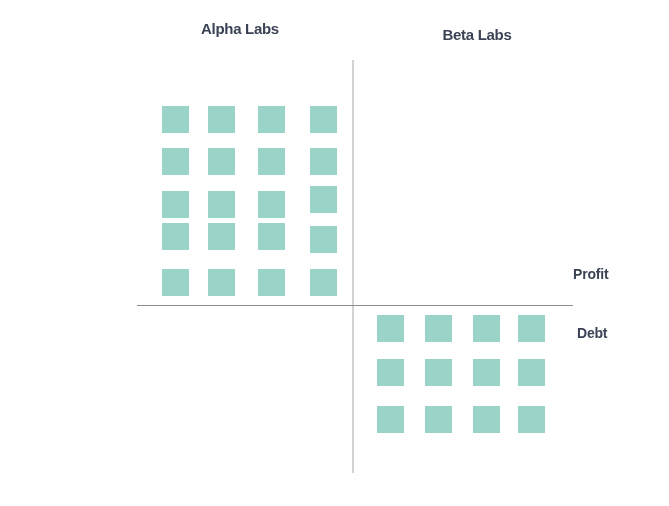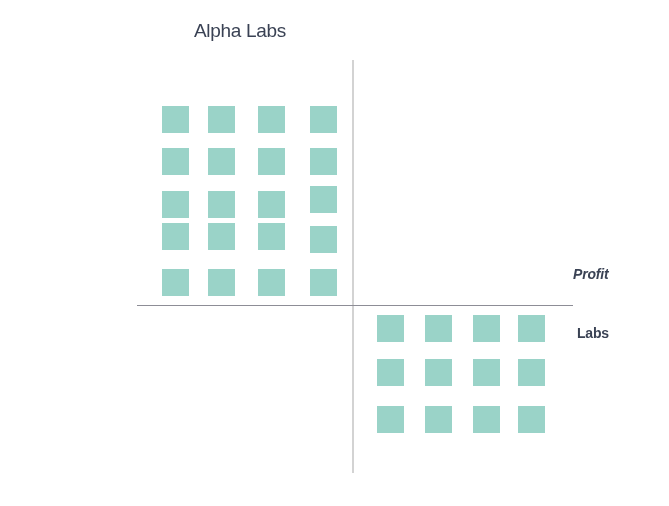--- a/index.html
+++ b/index.html
@@ -12,22 +12,22 @@
     position: relative;
     width: 669px;
     height: 506px;
     background: var(--bg, #ffffff);
     overflow: hidden;
   }
   .group-title {
     position: absolute;
     width: 160px;
     text-align: center;
-    font-size: 19px;
-    font-weight: normal;
+    font-size: 15px;
+    font-weight: bold;
     letter-spacing: -0.3px;
     color: var(--text, #3a4254);
   }
   .group-title.alpha { left: 160px; top: 20px; }
   .group-title.beta  { left: 397px; top: 26px; }
   .vline {
     position: absolute;
     left: 352px;
     top: 60px;
     width: 2px;
@@ -44,40 +44,41 @@
   }
   .axis-label {
     position: absolute;
     font-size: 14px;
     font-weight: bold;
     letter-spacing: -0.2px;
     color: var(--text, #3a4254);
     white-space: nowrap;
   }
   .axis-label.year   { left: 38px;  top: 298px; width: 90px; text-align: right; }
-  .axis-label.profit { left: 573px; top: 266px; font-style: italic; }
+  .axis-label.profit { left: 573px; top: 266px; }
   .axis-label.debt   { left: 577px; top: 325px; }
   .grid { position: absolute; inset: 0; }
   .sq {
     position: absolute;
     width: 27px;
     height: 27px;
   }
 </style>
 </head>
 <body>
 
 <div class="canvas">
   <div class="group-title alpha">Alpha Labs</div>
+  <div class="group-title beta">Beta Labs</div>
 
   <div class="vline"></div>
   <div class="hline"></div>
 
   <div class="axis-label profit">Profit</div>
-  <div class="axis-label debt">Labs</div>
+  <div class="axis-label debt">Debt</div>
 
   <div class="grid" id="grid-alpha">
       <div class="sq" style="left: 162px; top: 106px; background: rgb(154, 211, 200);"></div>
       <div class="sq" style="left: 208px; top: 106px; background: rgb(154, 211, 200);"></div>
       <div class="sq" style="left: 258px; top: 106px; background: rgb(154, 211, 200);"></div>
       <div class="sq" style="left: 310px; top: 106px; background: rgb(154, 211, 200);"></div>
       <div class="sq" style="left: 162px; top: 148px; background: rgb(154, 211, 200);"></div>
       <div class="sq" style="left: 208px; top: 148px; background: rgb(154, 211, 200);"></div>
       <div class="sq" style="left: 258px; top: 148px; background: rgb(154, 211, 200);"></div>
       <div class="sq" style="left: 310px; top: 148px; background: rgb(154, 211, 200);"></div>

